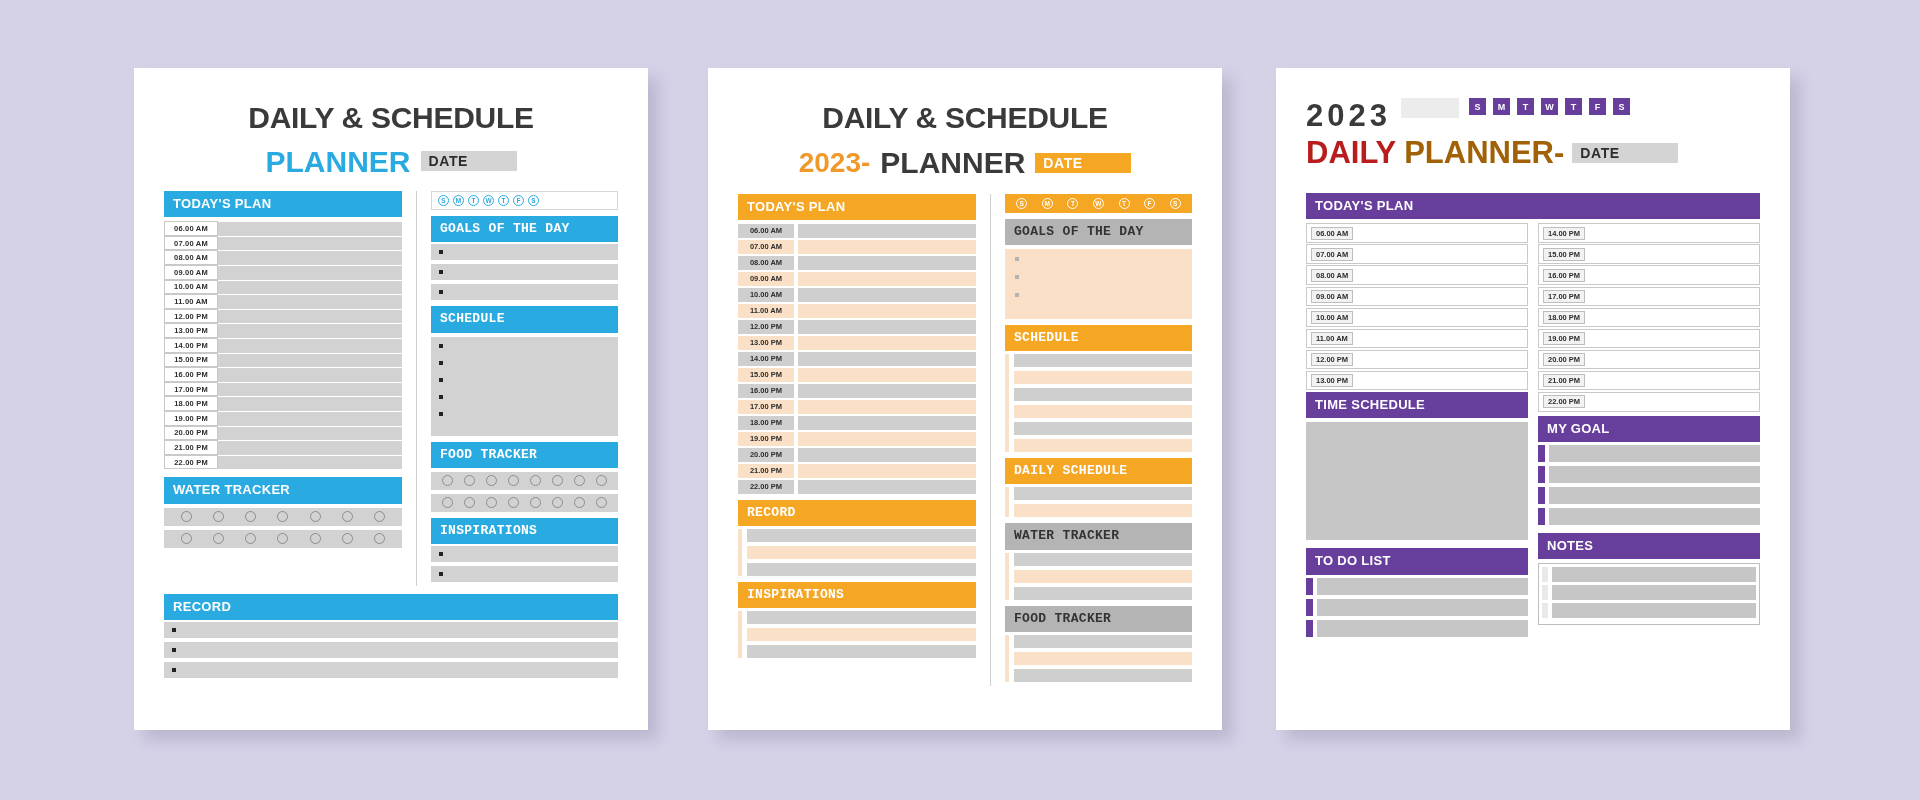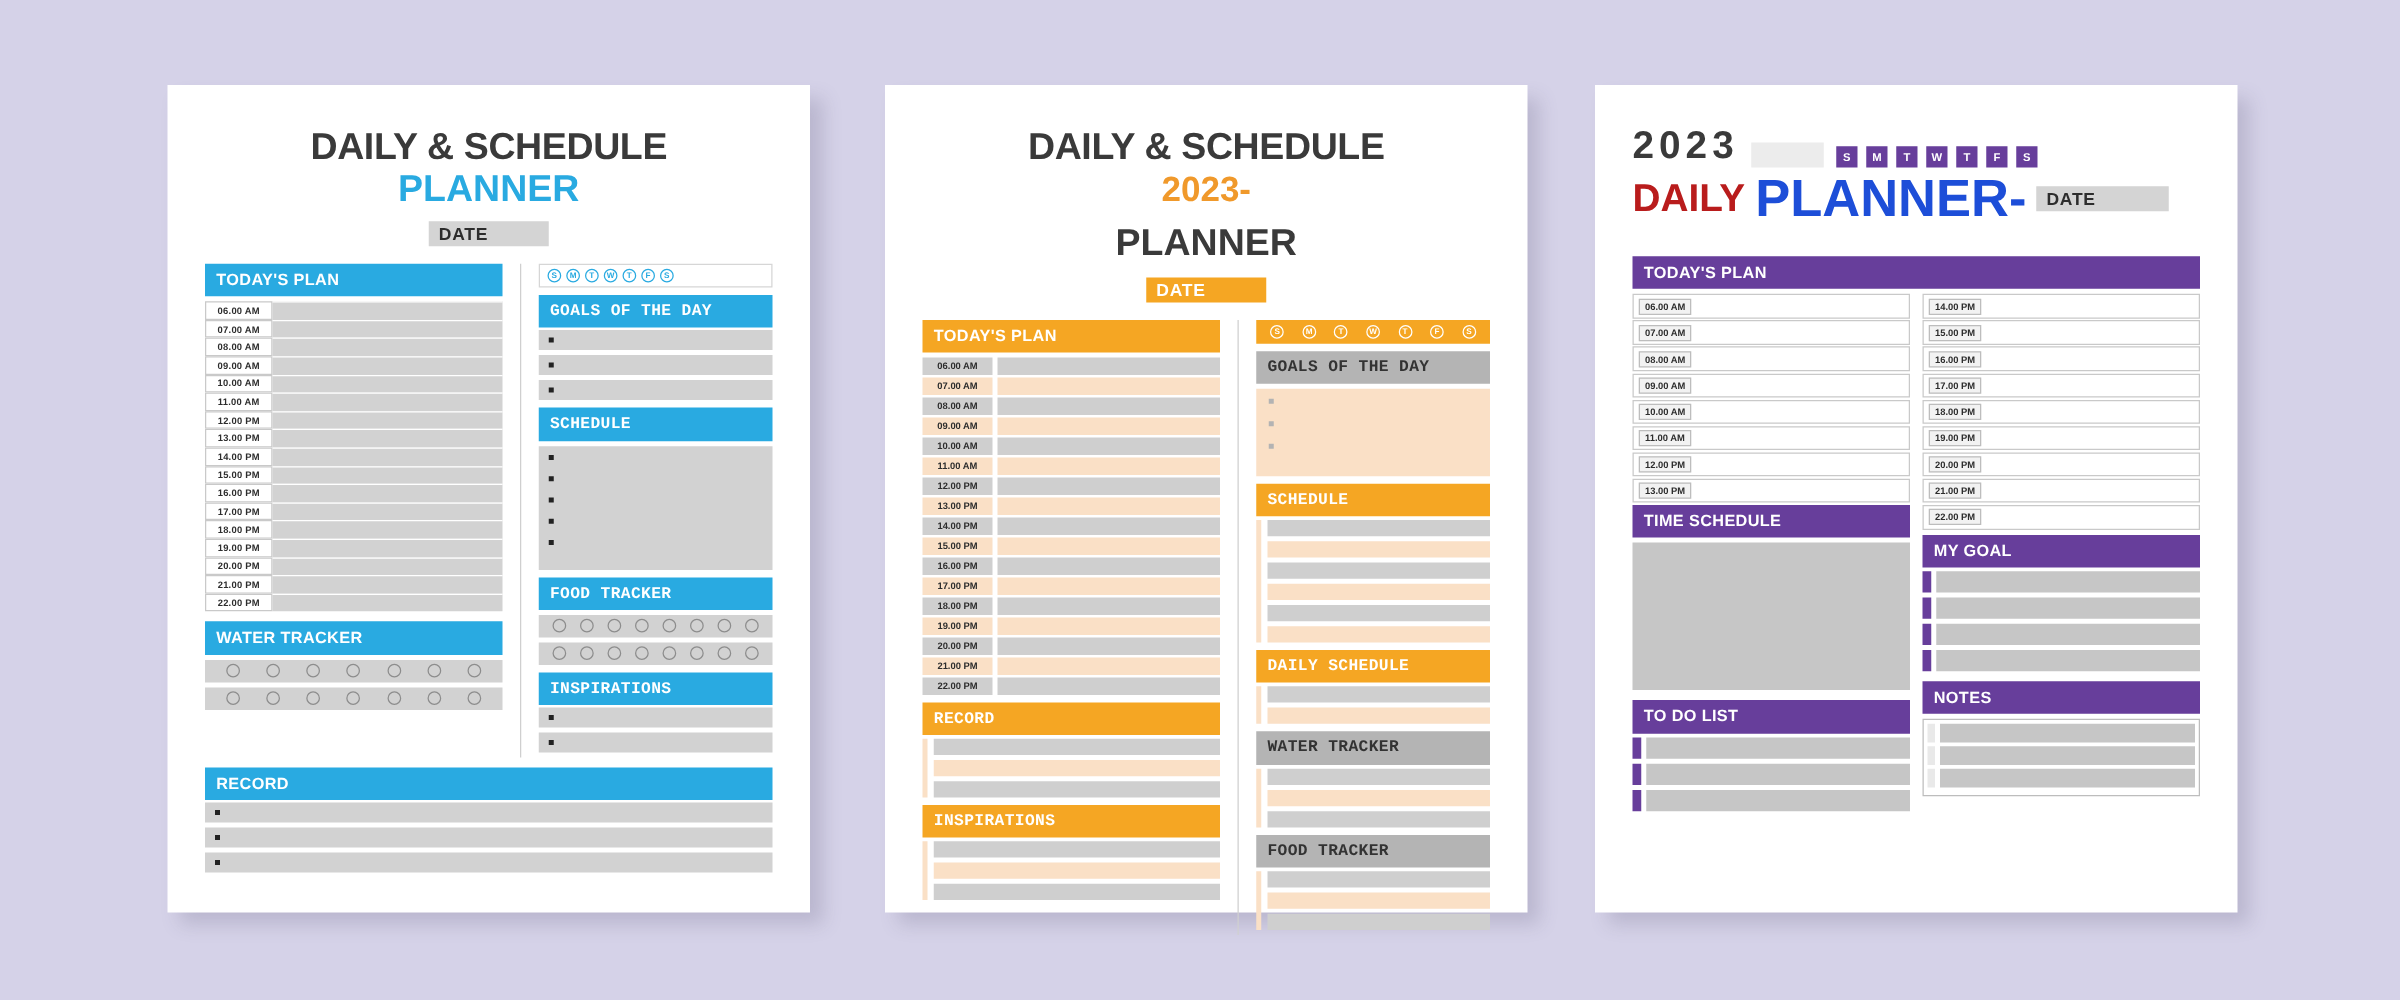--- a/index.html
+++ b/index.html
@@ -21,21 +21,21 @@
   #card2 { left: 708px; top: 68px; width: 514px; height: 662px; padding: 34px 30px 22px 30px; }
   #card3 { left: 1276px; top: 68px; width: 514px; height: 662px; padding: 30px 30px 22px 30px; }
 
   
   .title-main {
     font-size: 30px; font-weight: bold; letter-spacing: -0.3px;
     color: #3a3a3a; text-align: center; line-height: 1.05;
   }
   .title-row {
     display: flex; align-items: center; justify-content: center;
-    gap: 10px; margin-top: 2px; flex-direction: column;
+    gap: 10px; margin-top: 12px;
   }
   .title-sub { font-size: 30px; font-weight: bold; line-height: 1.05; }
   .c1 .title-sub { color: #29aae1; }
   .year-orange { color: #f0992b; font-size: 28px; font-weight: bold; }
   .title-dark { color: #3a3a3a; font-size: 30px; font-weight: bold; }
 
   .date-box {
     background: #d4d4d4; color: #2d2d2d;
     font-size: 14px; font-weight: bold; letter-spacing: .6px;
     padding: 6px 10px 6px 8px; width: 96px; height: 20px;
@@ -478,36 +478,36 @@
         <div class="striped" id="c2-food">
             <div class="srow g"></div>
             <div class="srow o"></div>
             <div class="srow g"></div>
           </div>
       </div>
     </div>
   </div>
 
   <div class="card c3" id="card3">
-    <div style="display:flex;align-items:flex-end;gap:10px;">
+    <div style="display:flex;align-items:flex-start;gap:10px;">
       <span style="font-size:31px;font-weight:bold;letter-spacing:4px;color:#3a3a3a;">2023</span>
       <span style="width:58px;height:20px;background:#ececec;display:inline-block;"></span>
       <span id="c3-days" style="display:flex;gap:7px;">
           <span class="daysq">S</span>
           <span class="daysq">M</span>
           <span class="daysq">T</span>
           <span class="daysq">W</span>
           <span class="daysq">T</span>
           <span class="daysq">F</span>
           <span class="daysq">S</span>
         </span>
     </div>
     <div style="display:flex;align-items:center;gap:8px;margin-top:1px;">
       <span style="font-size:31px;font-weight:bold;color:#b91c1c;">DAILY</span>
-      <span style="font-size:42px;font-weight:bold;color:#1d4ed8;">PLANNER-</span>
+      <span style="font-size:31px;font-weight:bold;color:#a16207;">PLANNER-</span>
       <span class="date-box" style="width:106px;">DATE</span>
     </div>
 
     <div class="bar purple" style="margin-top:22px;">TODAY'S PLAN</div>
 
     <div class="t3 mt4">
       <div class="t3col">
         <div id="c3-times-left">
             <div class="t3row">
               <span class="t3tag">06.00 AM</span>

